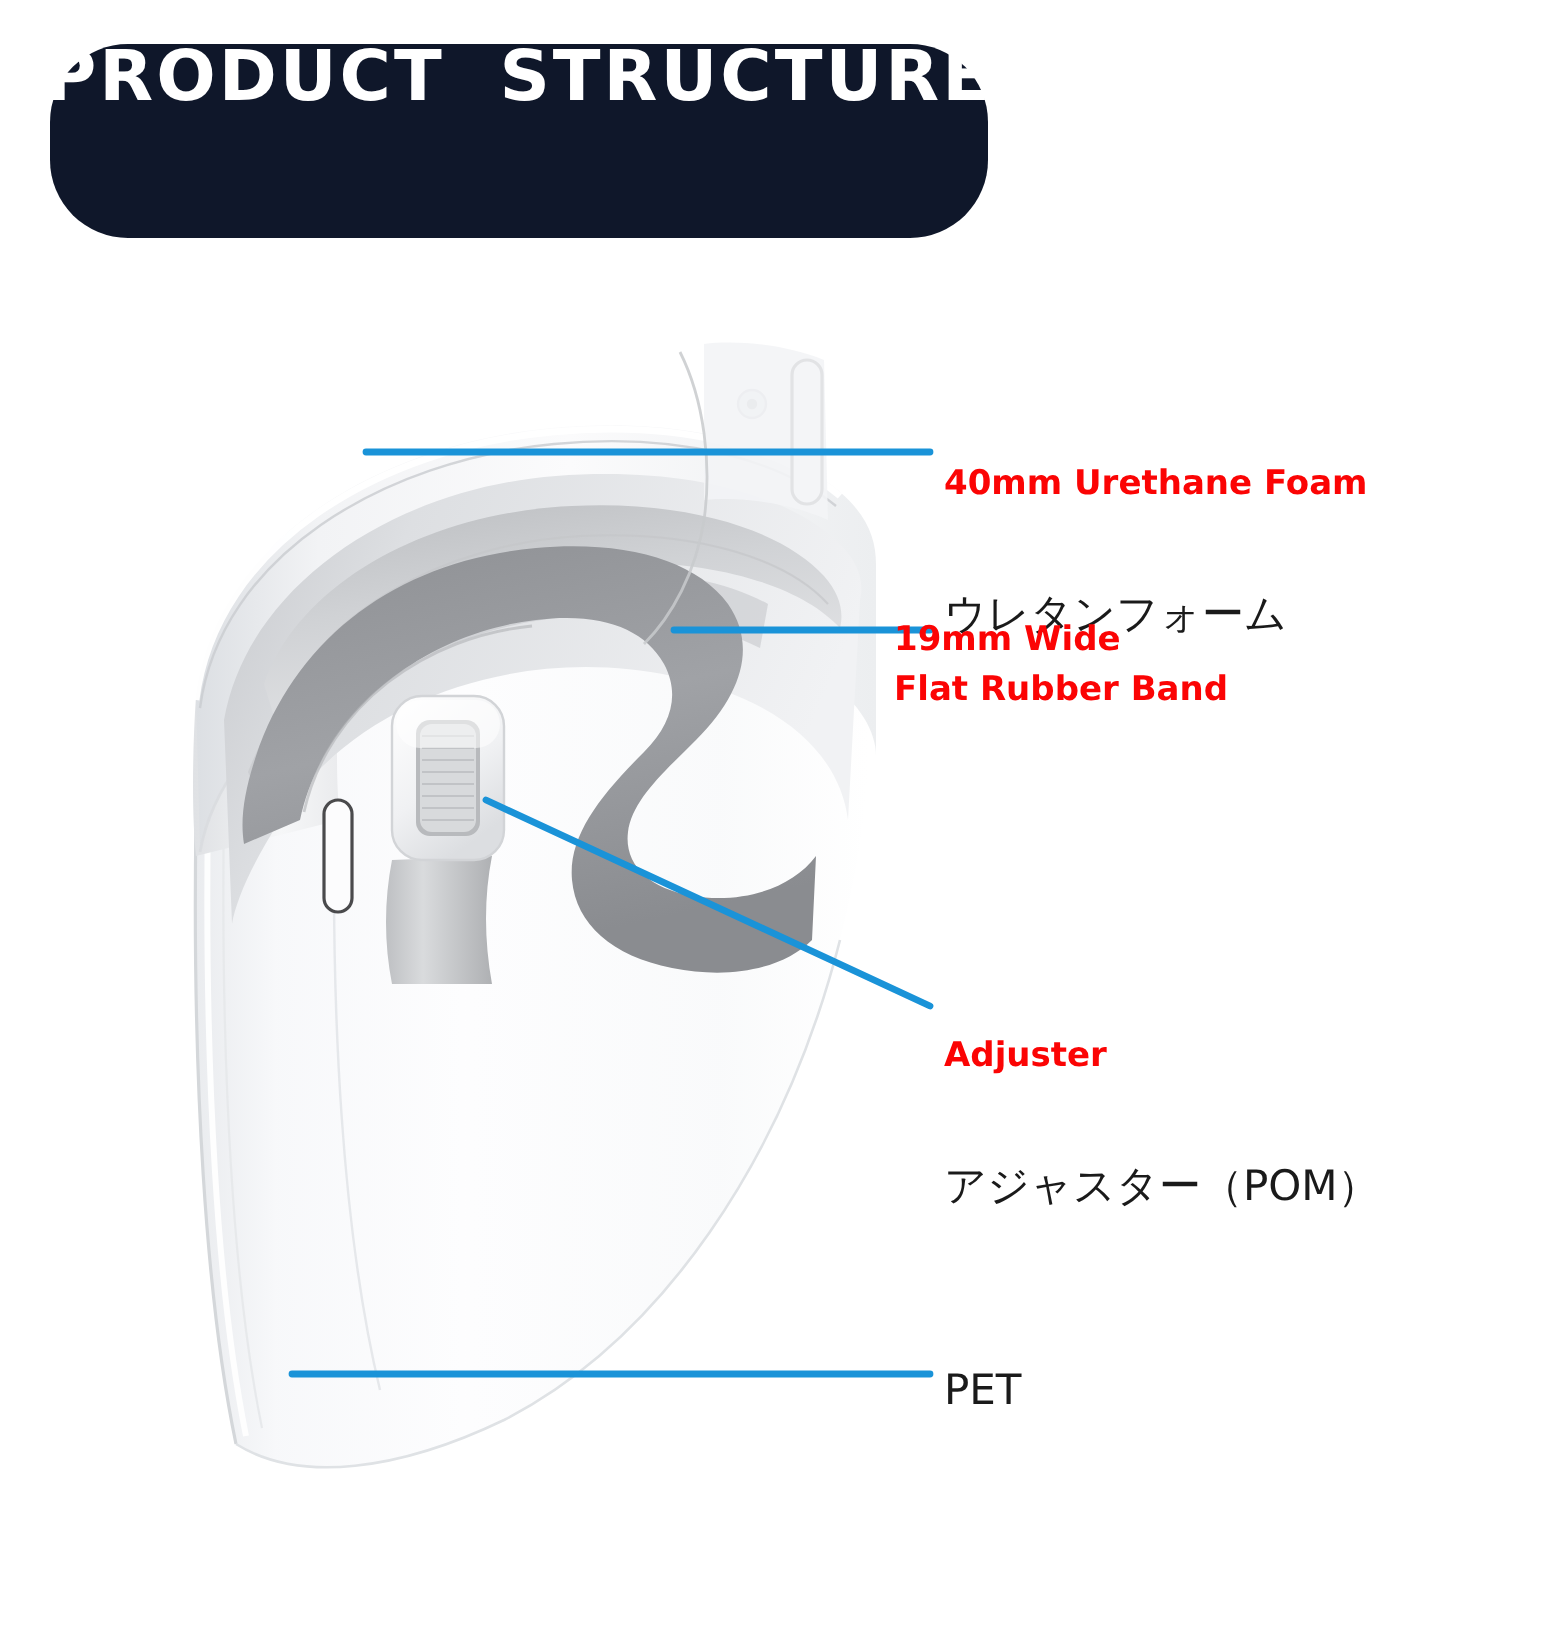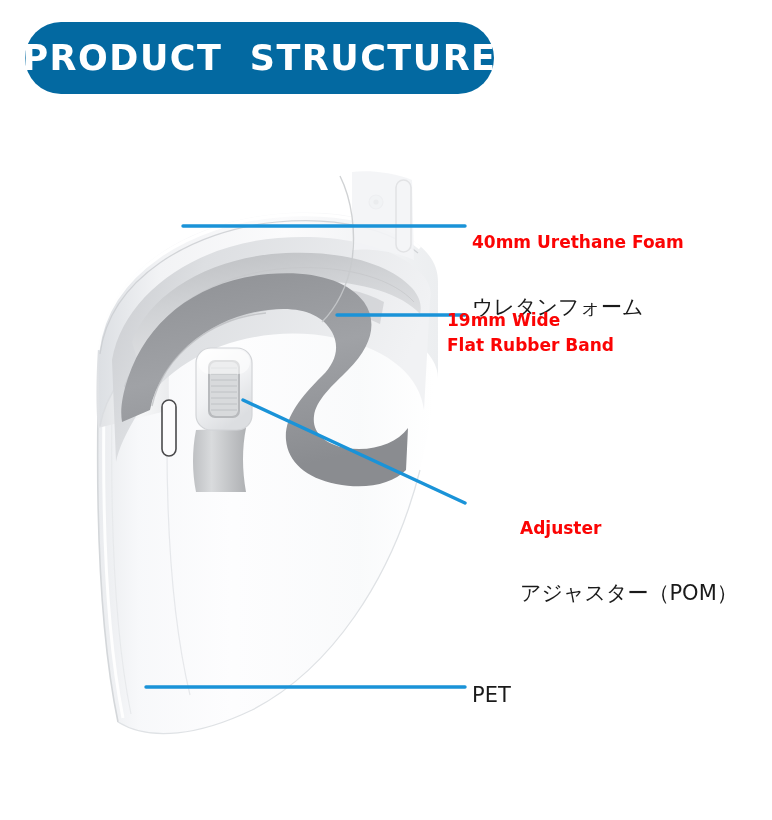--- a/index.html
+++ b/index.html
@@ -19,25 +19,25 @@
     overflow: hidden;
     background: #ffffff;
   }
 
   
   #title-banner {
     position: absolute;
     left: 25px;
     top: 22px;
     width: 469px;
-    height: 72px;
+    height: 97px;
     border-radius: 39px;
-    background: #0369a1;
+    background: #0f172a;
     display: flex;
-    align-items: center;
+    align-items: flex-start;
     justify-content: center;
   }
   #title-text {
     color: #ffffff;
     font-size: 35px;
     font-weight: bold;
     letter-spacing: 1.5px;
     white-space: pre;
     line-height: 1;
     font-family: "DejaVu Sans", "Liberation Sans", sans-serif;
@@ -79,21 +79,21 @@
     color: #1a1a1a;
     font-size: 21px;
     font-weight: normal;
     line-height: 29px;
     margin-top: 2px;
     font-family: "DejaVu Sans", "Liberation Sans", sans-serif;
   }
 
   #callout-foam   { left: 472px; top: 194px; }
   #callout-rubber { left: 447px; top: 272px; }
-  #callout-adjuster { left: 472px; top: 480px; margin-left: 48px; }
+  #callout-adjuster { left: 472px; top: 480px; }
   #callout-pet    { left: 472px; top: 643px; }
 </style>
 </head>
 <body>
 
 <div id="page">
 
   <div id="title-banner">
     <span id="title-text">PRODUCT  STRUCTURE</span>
   </div>

